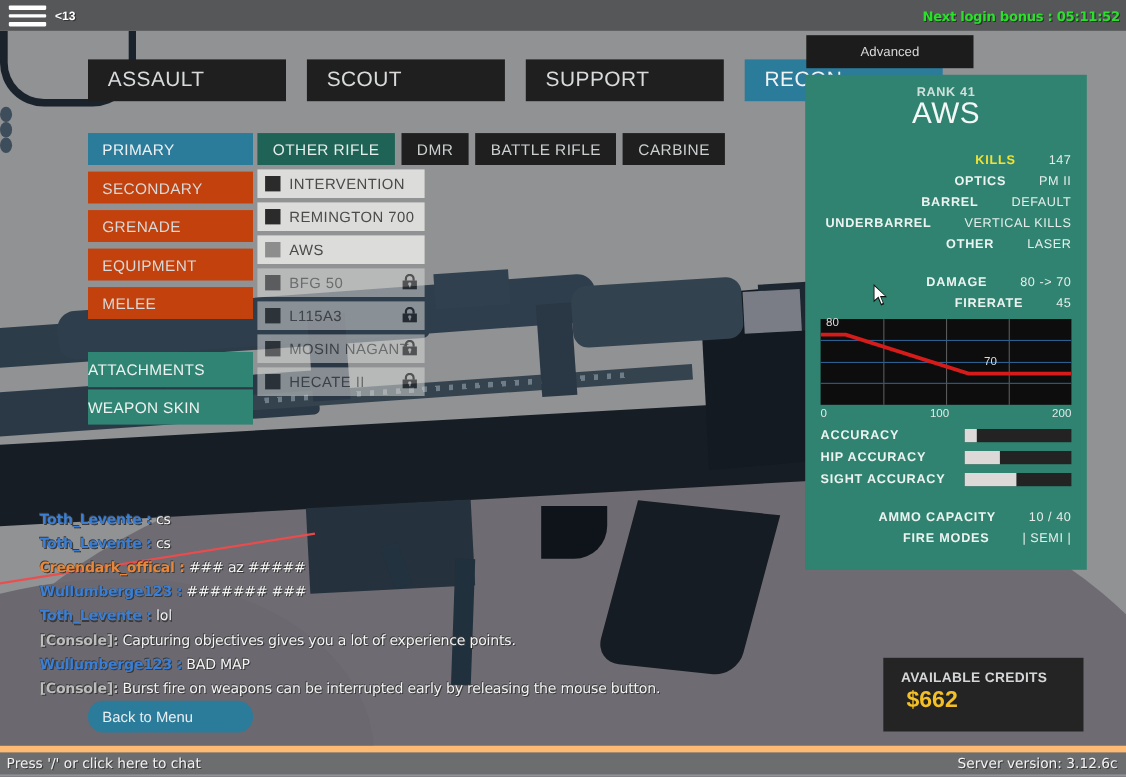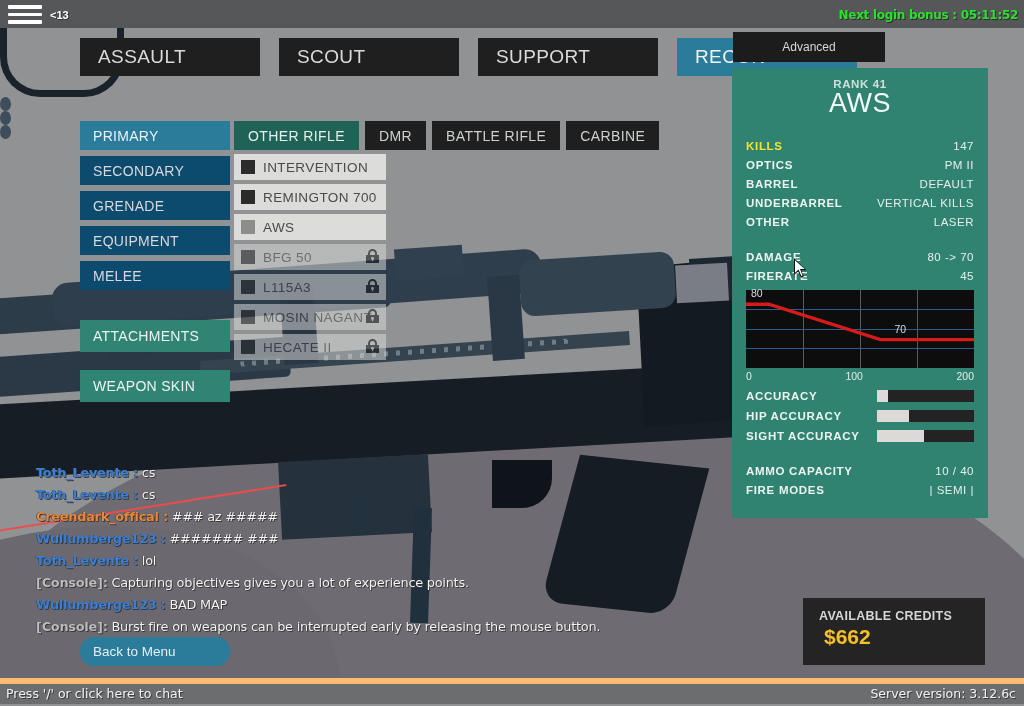--- a/index.html
+++ b/index.html
@@ -69,39 +69,39 @@
   
   .topbar{position:absolute;left:0;top:0;width:1024px;height:28px;background:#555759;}
   .hamburger{position:absolute;left:8px;top:5px;width:36px;height:20px;cursor:pointer;}
   .hamburger span{display:block;width:34px;height:3.5px;background:#fff;margin-bottom:4px;border-radius:1px;}
   .player-count{position:absolute;left:50px;top:9px;color:#fff;font-size:11px;font-weight:bold;
     text-shadow:1px 1px 0 #333;}
   .login-bonus{position:absolute;right:6px;top:8px;color:#2ae02a;font-size:12px;font-weight:bold;
     font-family:"DejaVu Sans", sans-serif;letter-spacing:-.3px;text-shadow:1px 1px 0 #2c2c2c;}
 
   
-  .class-tabs{position:absolute;left:80px;top:38px;display:flex;gap:19px;}
+  .class-tabs{position:absolute;left:80px;top:54px;display:flex;gap:19px;}
   .class-tab{width:180px;height:38px;background:#1f1f1f;color:#d9dadb;
     display:flex;align-items:center;padding-left:18px;box-sizing:border-box;
     font-size:19px;letter-spacing:.4px;cursor:pointer;}
   .class-tab.active{background:#2b7b9b;color:#f0f2f3;}
 
   .tooltip-advanced{position:absolute;left:733px;top:32px;width:152px;height:30px;
     background:#1c1c1c;color:#d8d8d8;font-size:12px;display:flex;align-items:center;
     justify-content:center;}
 
   
   .slot-list{position:absolute;left:80px;top:121px;width:150px;}
-  .slot-btn{width:150px;height:29px;background:#0c4a6e;color:#d8d9da;font-size:14px;
+  .slot-btn{width:150px;height:29px;background:#c2410c;color:#d8d9da;font-size:14px;
     display:flex;align-items:center;padding-left:13px;box-sizing:border-box;
     margin-bottom:6px;cursor:pointer;letter-spacing:.3px;}
   .slot-btn.active{background:#2b7b9b;color:#eef1f2;}
   .slot-actions{position:absolute;left:80px;top:320px;width:150px;}
   .action-btn{width:150px;height:32px;background:#308473;color:#edf2f1;font-size:14px;
-    display:flex;align-items:center;padding-left:13px;box-sizing:border-box;margin-bottom:18px;
+    display:flex;align-items:center;box-sizing:border-box;margin-bottom:2px;
     cursor:pointer;letter-spacing:.3px;}
 
   
   .cat-tabs{position:absolute;left:234px;top:121px;display:flex;gap:6px;}
   .cat-tab{height:29px;background:#1f1f1f;color:#ccd0d1;font-size:14px;display:flex;
     align-items:center;padding:0 14px;box-sizing:border-box;cursor:pointer;letter-spacing:.4px;}
   .cat-tab.active{background:#1f6356;color:#e6eeec;}
 
   
   .weapon-list{position:absolute;left:234px;top:154px;width:152px;}
@@ -112,21 +112,21 @@
   .wbox.sel{background:#8d8d8d;}
   .wname{font-size:13.5px;color:#4a4a4a;letter-spacing:.4px;white-space:nowrap;}
   .lock{position:absolute;right:6px;top:5px;width:15px;height:15px;}
 
   
   .stats{position:absolute;left:732px;top:68px;width:256px;height:450px;background:#2f8370;
     box-sizing:border-box;padding:10px 14px;}
   .rank{text-align:center;color:#cfe0dc;font-size:11.5px;letter-spacing:.6px;font-weight:bold;}
   .gunname{text-align:center;color:#f3f7f6;font-size:27px;font-weight:300;margin-top:-2px;
     letter-spacing:.5px;}
-  .statrow{display:flex;justify-content:space-between;align-items:center;margin-top:7px;}
+  .statrow{display:flex;justify-content:flex-end;align-items:center;margin-top:7px;gap:30px;}
   .statlabel{font-size:11.5px;font-weight:bold;color:#edf3f1;letter-spacing:.7px;}
   .statlabel.kills{color:#f4e232;}
   .statval{font-size:11.5px;color:#e6eeec;letter-spacing:.5px;}
   .gap{height:16px;}
 
   .chart{margin-top:8px;width:228px;height:78px;background:#0d0d0d;position:relative;}
   .vline{position:absolute;top:0;width:1px;height:100%;background:#5a5a5a;}
   .hline{position:absolute;left:0;width:100%;height:1px;background:#2c5f8f;}
   .chart svg{position:absolute;left:0;top:0;}
   .clabel{position:absolute;color:#dcdcdc;font-size:10.5px;}

